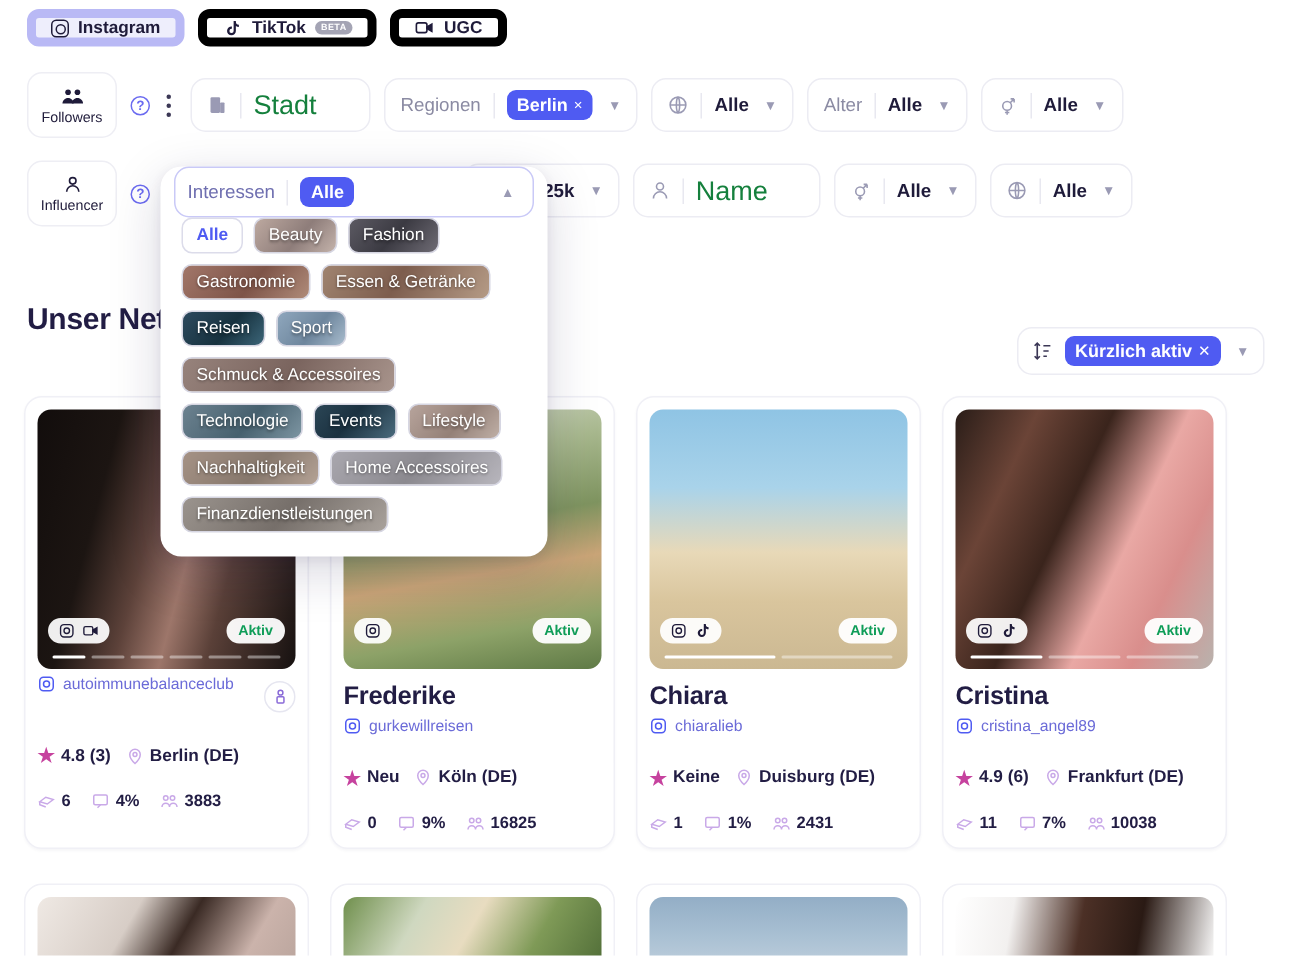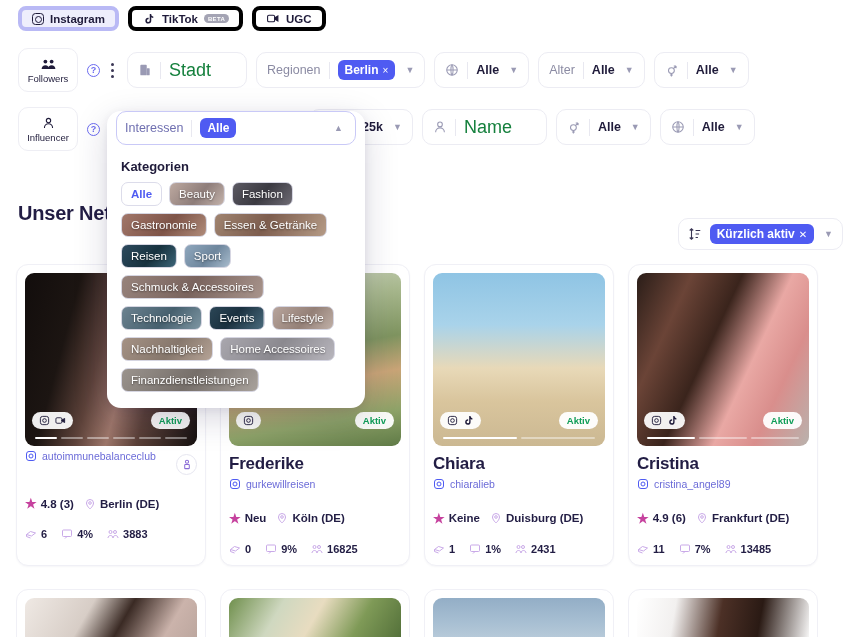--- a/index.html
+++ b/index.html
@@ -13,21 +13,21 @@
   #root { position: relative; width: 859px; height: 637px; }
 
   
   .platform-tabs {
     position: absolute; left: 18px; top: 6px;
     display: flex; gap: 9px; align-items: center;
   }
   .ptab {
     height: 25px; display: flex; align-items: center; gap: 6px;
     padding: 0 10px; border-radius: 8px;
-    background: #fff; border: 4px solid #000000;
+    background: #fff; border: 6px solid #000000;
     font-size: 11.5px; font-weight: 700; color: #1f1b3a;
     white-space: nowrap;
   }
   .ptab.active { background: #eeeefc; border-color: #b9b9f5; }
   .beta-pill {
     background: #a4a4b4; color: #fff; font-size: 6px; font-weight: 700;
     border-radius: 6px; padding: 1.5px 4px; letter-spacing: .3px;
   }
   .ig-glyph {
     width: 12px; height: 12px; border: 1.6px solid #1f1b3a; border-radius: 3.5px;
@@ -707,21 +707,21 @@
           <span>7%</span>
           </span>
         <span class="si">
             <span class="sic">
             <svg viewBox="0 0 24 20" fill="none" stroke="currentColor" stroke-width="2">
                 <circle cx="7" cy="6" r="3"></circle>
                 <circle cx="16" cy="6" r="3"></circle>
                 <path d="M2 18c0-2.8 2.2-5 5-5s5 2.2 5 5M12 18c0-2.8 2.2-5 5-5s5 2.2 5 5"></path>
               </svg>
             </span>
-          <span>13485</span>
+          <span>10038</span>
           </span>
       </div>
     </div>
   </div>
 
   <div class="grid-row2">
     <div class="card2">
       <div class="img" style="background-image:linear-gradient(120deg,#efe9e4 0%,#d7cdc6 35%,#3a2a24 55%,#cbb3ab 80%,#b9a49c 100%)"></div>
     </div>
     <div class="card2">
@@ -736,21 +736,20 @@
   </div>
 
   <div class="interests-wrap">
     <div class="interests-panel">
       <div class="interests-trigger">
         <span class="lbl">Interessen</span>
         <span class="sep"></span>
         <span class="pill-blue">Alle</span>
         <span class="chev" style="margin-left:auto;margin-right:4px">▲</span>
       </div>
-      <div class="cat-title">Kategorien</div>
       <div class="chips">
         <div class="chip all">Alle</div>
         <div class="chip c-beauty">Beauty</div>
         <div class="chip c-fashion">Fashion</div>
         <div class="chip c-gastro">Gastronomie</div>
         <div class="chip c-essen">Essen &amp; Getränke</div>
         <div class="chip c-reisen">Reisen</div>
         <div class="chip c-sport">Sport</div>
         <div class="chip c-schmuck">Schmuck &amp; Accessoires</div>
         <div class="chip c-technologie">Technologie</div>

